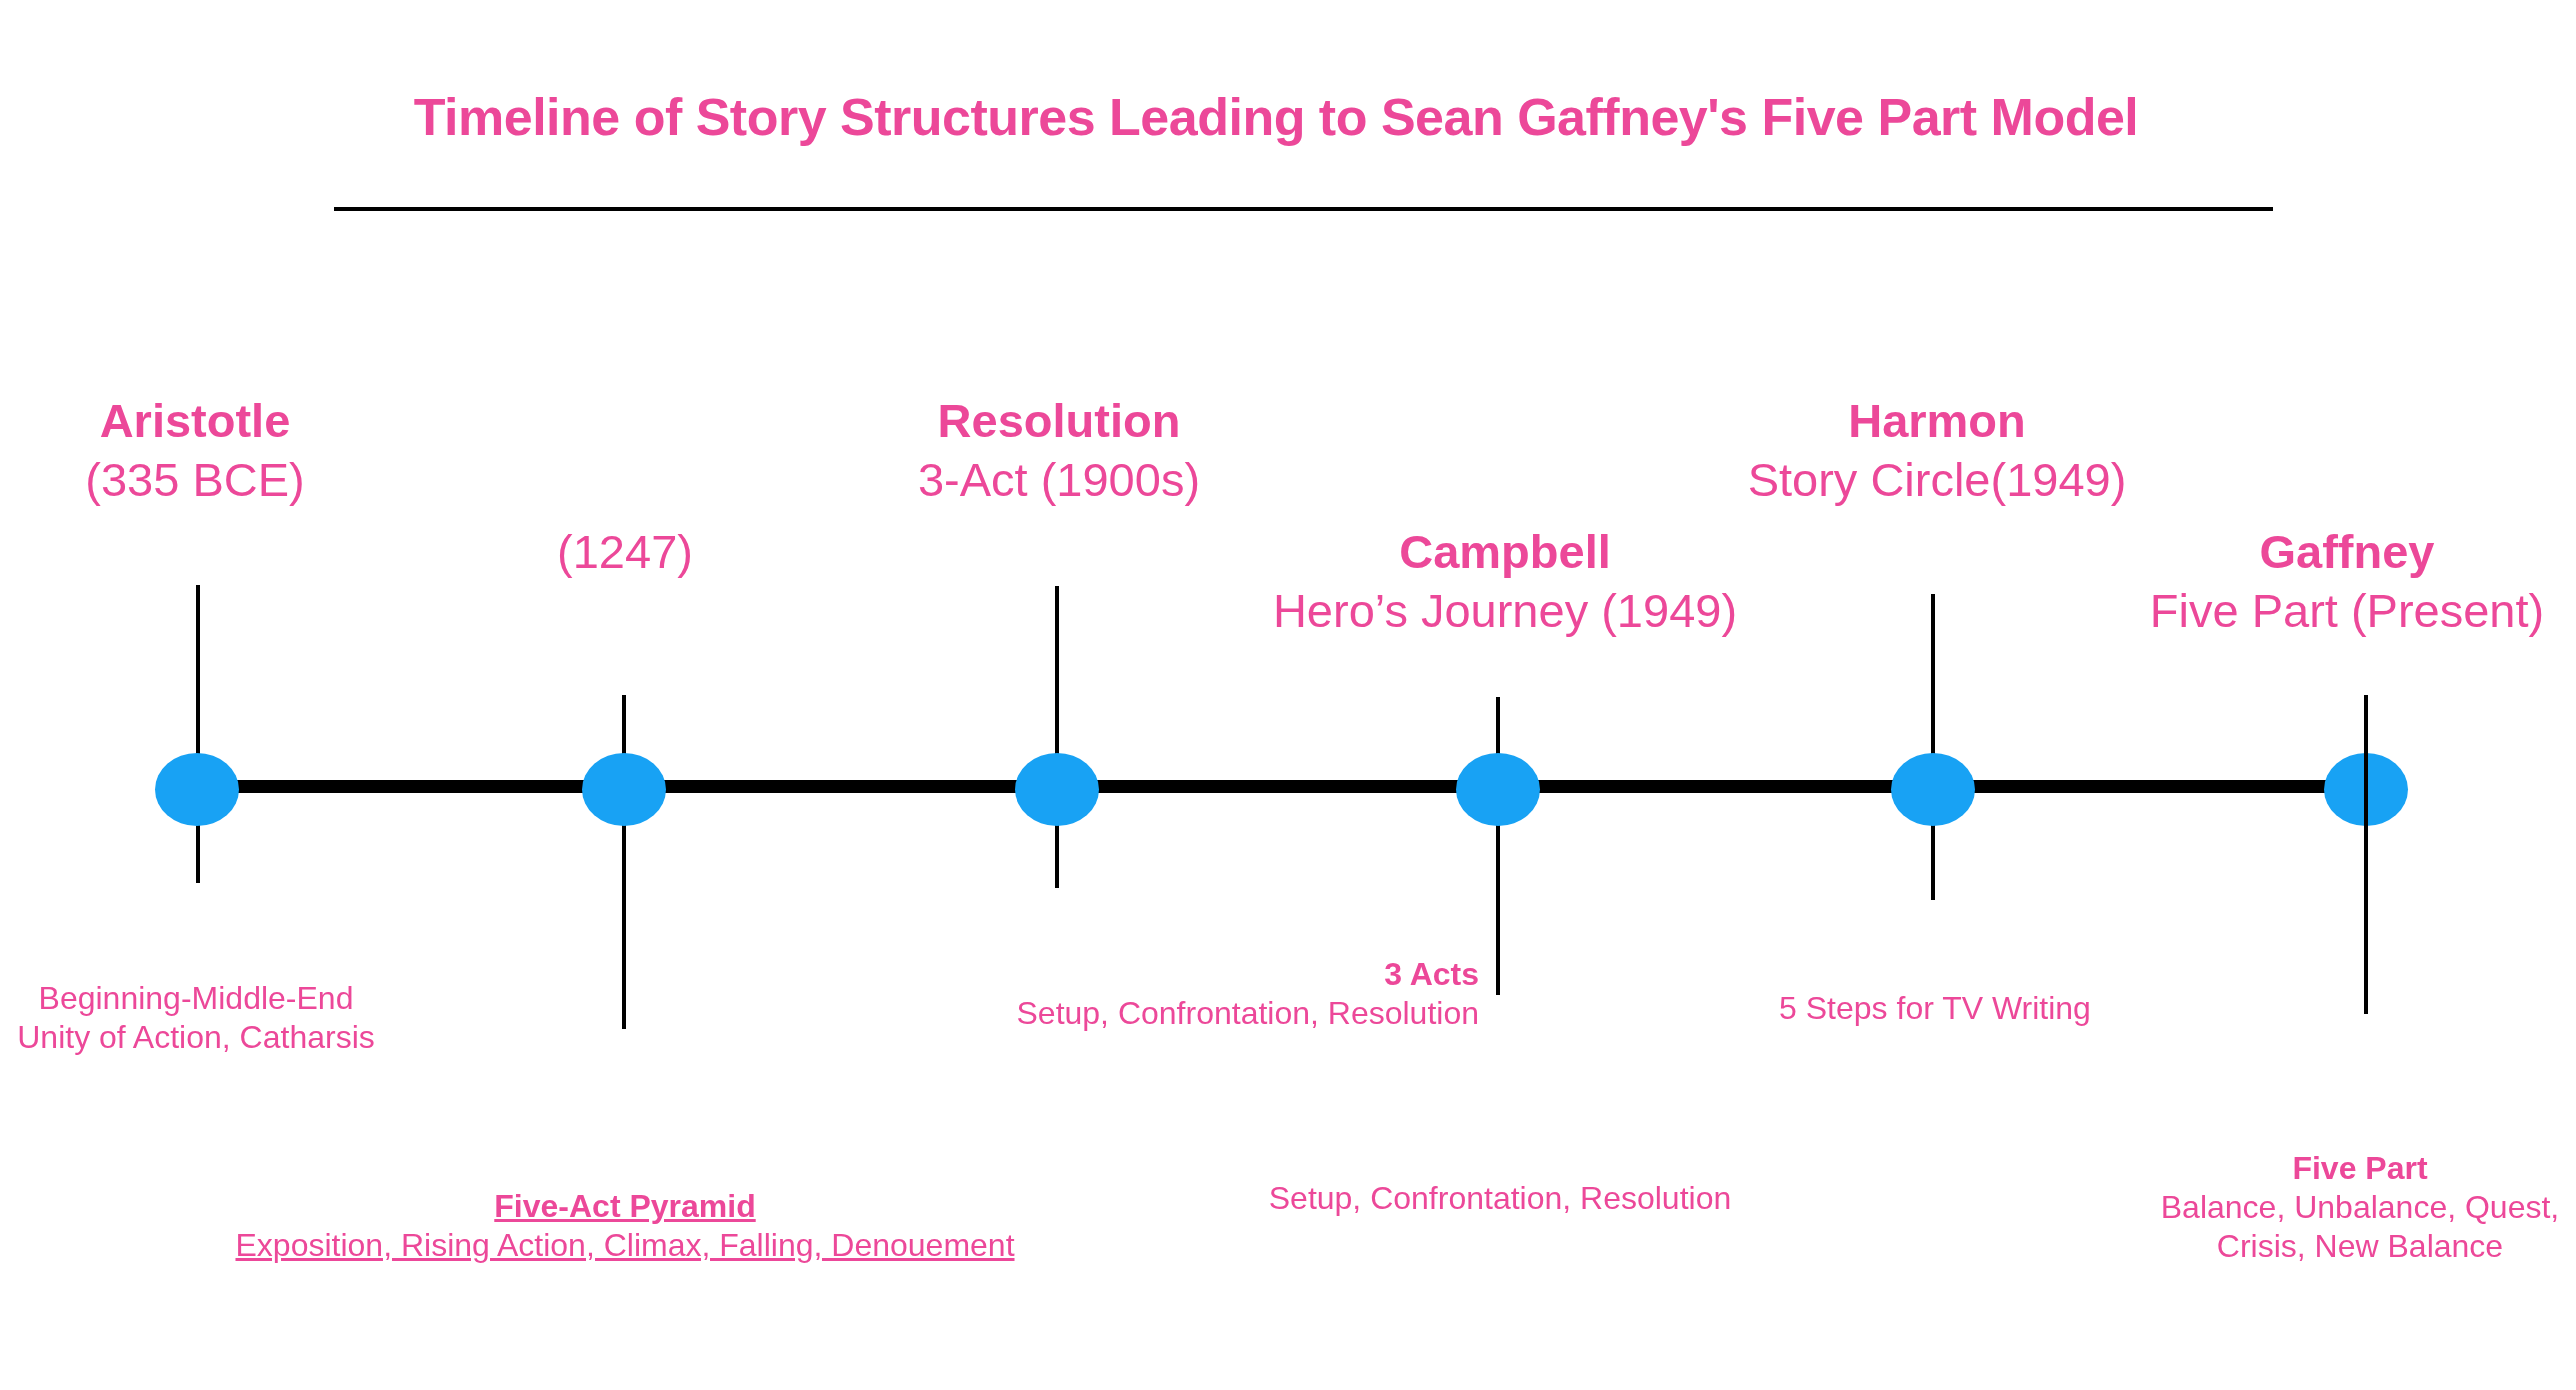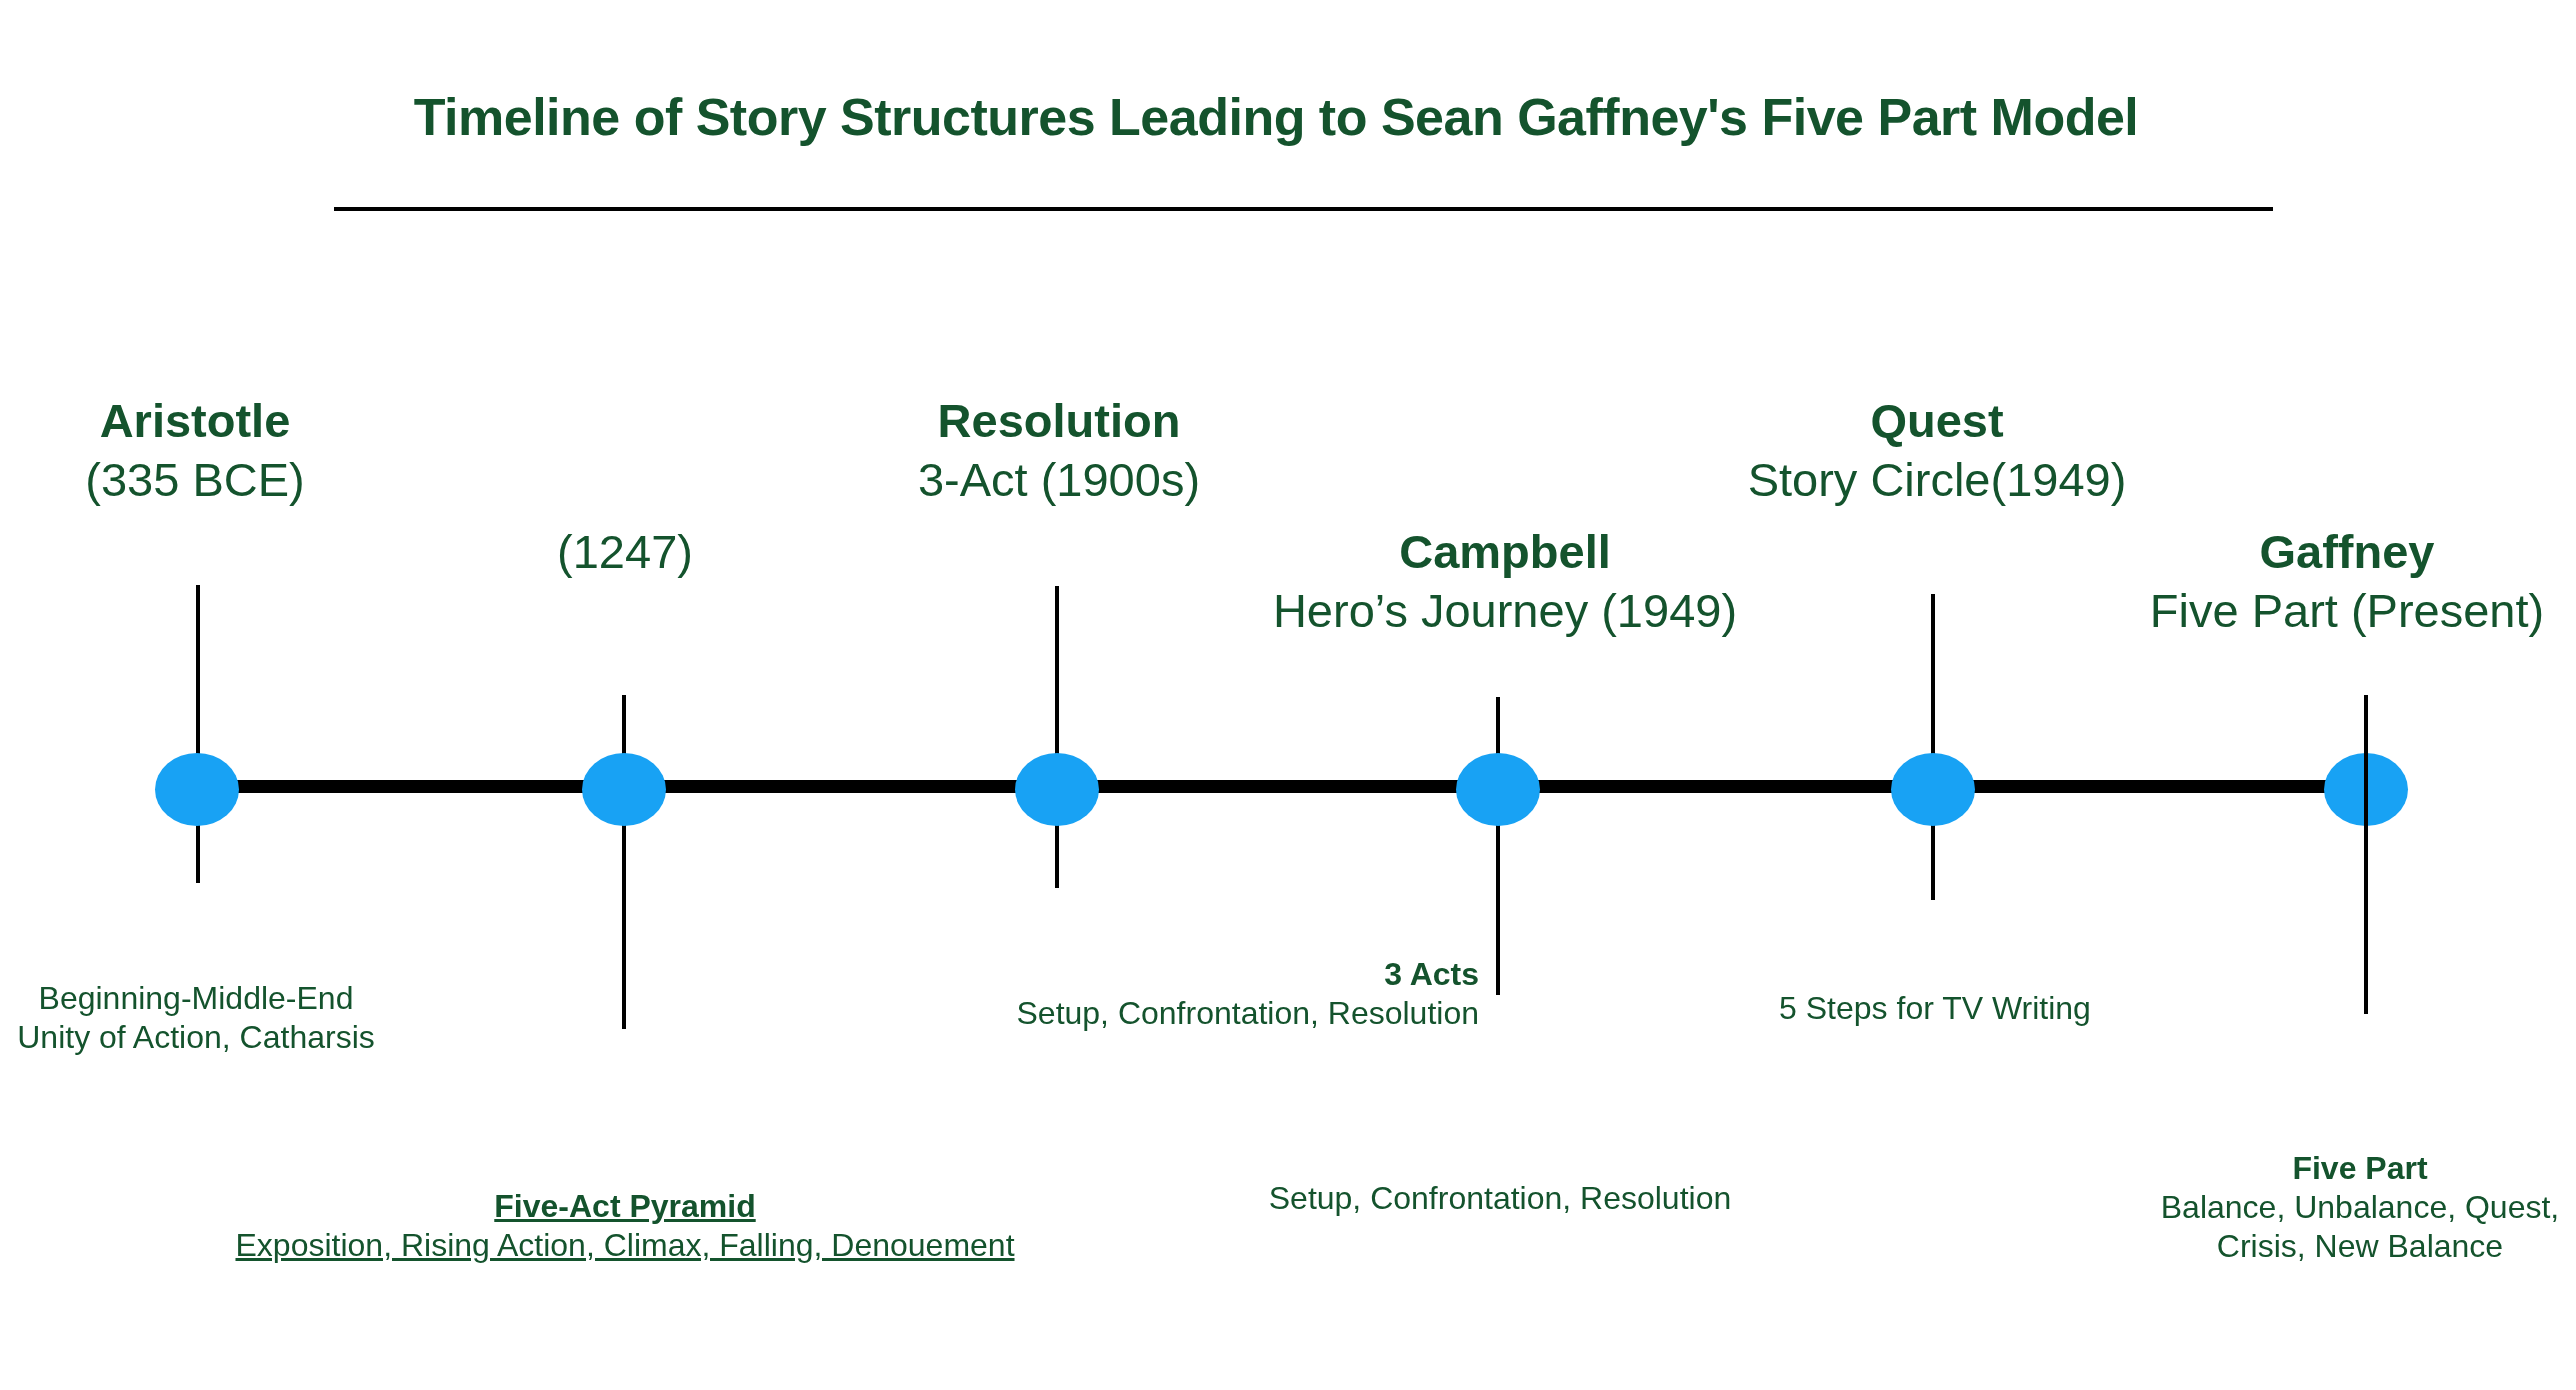--- a/index.html
+++ b/index.html
@@ -1,18 +1,18 @@
 <!DOCTYPE html>
 <html style="font-size:15px"><head>
 <meta charset="utf-8">
 <style>
   html,body{margin:0;padding:0;background:#ffffff;}
   #canvas{
     position:relative;width:2576px;height:1391px;background:#ffffff;
-    font-family:"Liberation Sans", sans-serif;color:#14532d;overflow:hidden;
+    font-family:"Liberation Sans", sans-serif;color:#ec4899;overflow:hidden;
   }
   .abs{position:absolute;}
   .page-title{
     left:0;top:86px;width:2552px;text-align:center;
     font-size:52px;font-weight:bold;line-height:63px;letter-spacing:-0.5px;
   }
   .title-rule{left:334px;top:207px;width:1939px;height:3.7px;background:#000;}
   .axis{left:195px;top:780px;width:2172px;height:13px;background:#000;}
   .vline{width:3.7px;background:#000;}
   .node{
@@ -82,21 +82,21 @@
     </div>
     <div class="abs vline" style="left:1496px;top:697px;height:298px;"></div>
     <div class="abs node" style="left:1456px;top:753px;background:#18A2F4;"></div>
     <div class="abs desc" style="left:1079px;top:1179px;">
       <div>Setup, Confrontation, Resolution</div>
     </div>
   </div>
 
   <div>
     <div class="abs label" style="left:1656px;top:391px;">
-      <div class="name">Quest</div>
+      <div class="name">Harmon</div>
       <div>Story Circle(1949)</div>
     </div>
     <div class="abs vline" style="left:1931px;top:594px;height:306px;"></div>
     <div class="abs node" style="left:1891px;top:753px;background:#18A2F4;"></div>
     <div class="abs desc" style="left:1514px;top:989px;">
       <div>5 Steps for TV Writing</div>
     </div>
   </div>
 
   <div>

